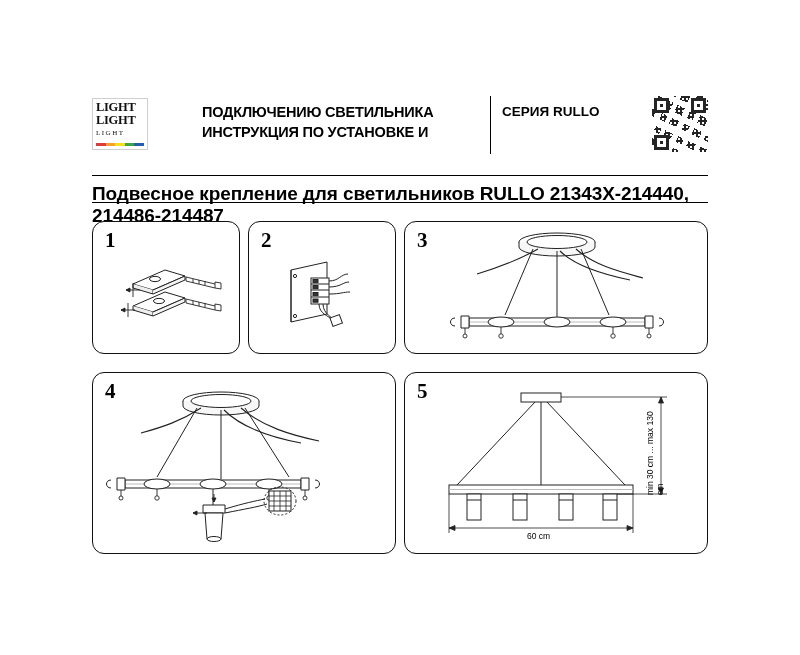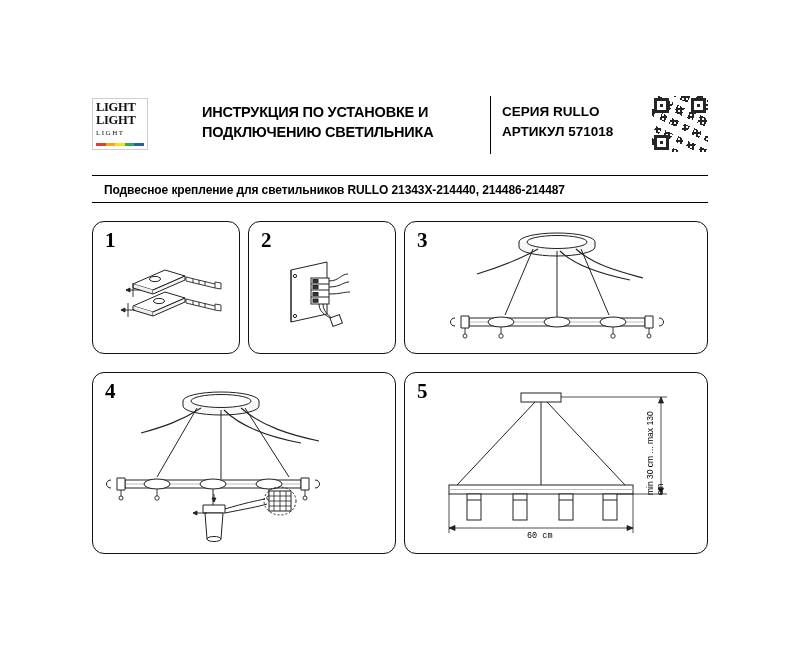--- a/index.html
+++ b/index.html
@@ -141,24 +141,24 @@
     inset: 3px;
     background: #000;
   }
   .qr-eye.tl { left: 2px; top: 2px; }
   .qr-eye.tr { right: 2px; top: 2px; }
   .qr-eye.bl { left: 2px; bottom: 2px; }
 
   
   .subtitle {
     position: absolute;
-    left: 104px;
+    left: 92px;
     top: 183px;
     width: 620px;
-    font-size: 12px;
+    font-size: 19px;
     font-weight: bold;
     letter-spacing: -0.1px;
   }
   .rule {
     position: absolute;
     left: 92px;
     top: 175px;
     width: 616px;
     height: 1px;
     background: #000;
@@ -192,21 +192,21 @@
   #panel-2 { left: 248px; top: 221px; width: 148px; height: 133px; }
   #panel-3 { left: 404px; top: 221px; width: 304px; height: 133px; }
   #panel-4 { left: 92px;  top: 372px; width: 304px; height: 182px; }
   #panel-5 { left: 404px; top: 372px; width: 304px; height: 182px; }
 
   .panel svg { position: absolute; left: 0; top: 0; }
 
   .dim-label {
     position: absolute;
     font-size: 8.5px;
-    font-family: Liberation Mono, monospace;
+    font-family: Liberation Sans, sans-serif;
     color: #000;
   }
   .dim-vert {
     position: absolute;
     font-size: 8.5px;
     writing-mode: vertical-rl;
     transform: rotate(180deg);
     color: #000;
   }
 </style>
@@ -220,29 +220,28 @@
     <div class="logo">
       <div class="logo-text">
         <span>LIGHT</span>
         <span>LIGHT</span>
         <span class="logo-group">LIGHT</span>
       </div>
       <div class="logo-bar"></div>
     </div>
 
     <div class="title-block">
+      <div class="title-line">ПОДКЛЮЧЕНИЮ СВЕТИЛЬНИКА</div>
       <div class="title-line">ИНСТРУКЦИЯ ПО УСТАНОВКЕ И</div>
-      <div class="title-line">ПОДКЛЮЧЕНИЮ СВЕТИЛЬНИКА</div>
     </div>
 
     <div class="vline"></div>
 
     <div class="series-block">
       <div class="series-line">СЕРИЯ RULLO</div>
-      <div class="series-line">АРТИКУЛ 571018</div>
     </div>
 
     <div class="qr">
       <div class="qr-inner"></div>
       <div class="qr-eye tl"></div>
       <div class="qr-eye tr"></div>
       <div class="qr-eye bl"></div>
     </div>
   </div>
 

